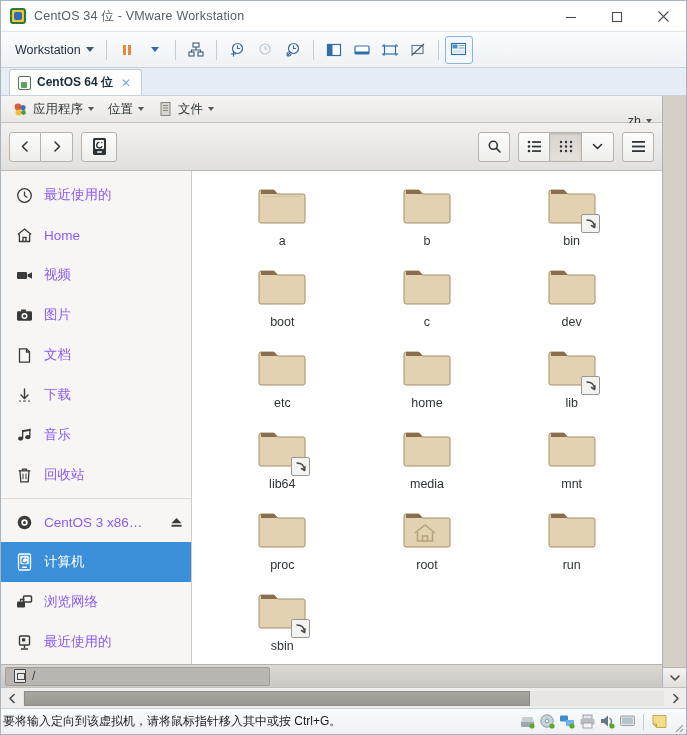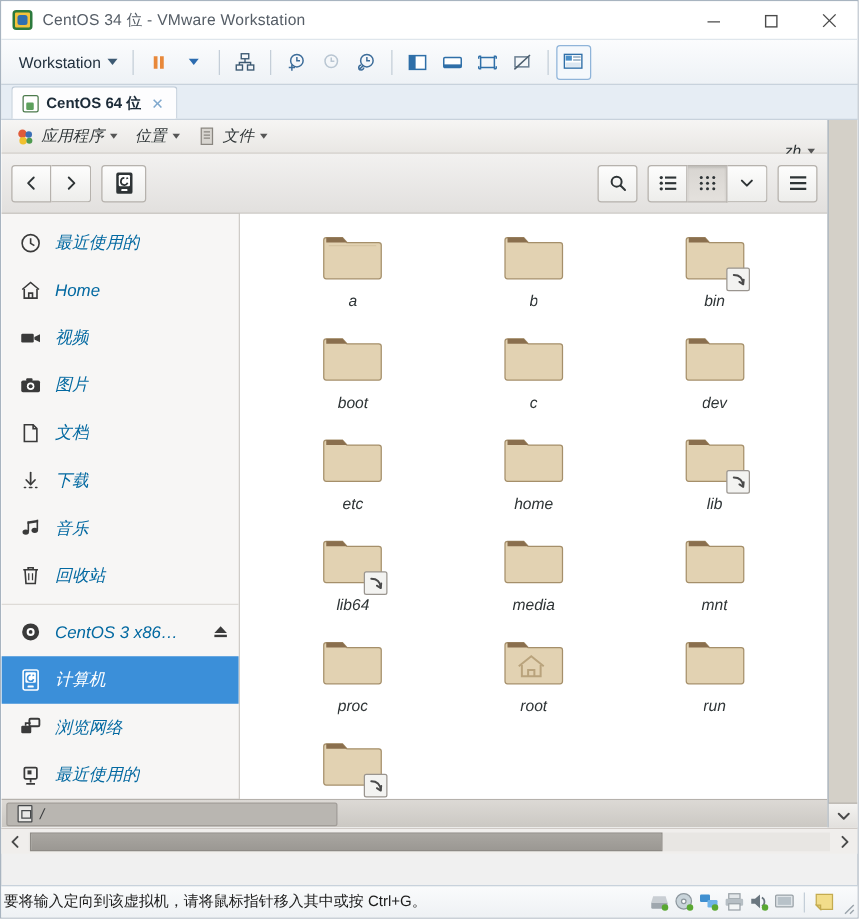--- a/index.html
+++ b/index.html
@@ -94,21 +94,20 @@
     content: ""; position: absolute; left: 2px; bottom: 1px;
     width: 6px; height: 6px; background: #5da05d; border-radius: 1px;
   }
   #vm-tab-label { font-size: 12px; color: #1c2b38; font-weight: bold; white-space: nowrap; }
   #vm-tab-close { font-size: 12px; color: #7fa8cd; padding: 0 2px; }
 
   
   #guest-area {
     flex: 1; display: flex; position: relative; overflow: hidden;
     background: #ffffff;
-    font-style: italic;
   }
   #guest-screen {
     flex: 1; display: flex; flex-direction: column; overflow: hidden;
     background: #ffffff; min-width: 0;
   }
 
   
   #gnome-panel {
     height: 27px; min-height: 27px;
     background: linear-gradient(#f6f5f4, #e9e7e4);
@@ -173,21 +172,21 @@
   #sidebar {
     width: 191px; min-width: 191px;
     background: #f7f6f5;
     border-right: 1px solid #cfccc8;
     display: flex; flex-direction: column;
     padding-top: 4px;
     overflow: hidden;
   }
   .sb-item {
     height: 40px; display: flex; align-items: center; gap: 11px;
-    padding: 0 8px 0 14px; color: #0369a1; font-size: 13.5px;
+    padding: 0 8px 0 14px; color: #8b5cf6; font-size: 13.5px;
     white-space: nowrap; position: relative;
   }
   .sb-item.selected { background: #3b8fd9; color: #ffffff; text-align: right; }
   .sb-icon { width: 18px; min-width: 18px; height: 18px; display: flex;
              align-items: center; justify-content: center; }
   .sb-label { overflow: hidden; text-overflow: ellipsis; }
   .sb-sep { height: 1px; background: #dedbd7; margin: 3px 0; }
   .sb-eject { margin-left: auto; width: 14px; height: 14px; display: flex;
               align-items: center; justify-content: center; }
 
@@ -276,21 +275,20 @@
     border: 1px solid #8d8a85;
   }
 
   
   #vm-statusbar {
     height: 26px; min-height: 26px;
     background: linear-gradient(#fafbfc, #eef1f4);
     border-top: 1px solid #c8d2dc;
     display: flex; align-items: center; padding: 0 4px 0 2px;
     position: relative;
-    margin-top: 25px;
   }
   #vm-status-text { font-size: 12px; color: #1c1c1c; white-space: nowrap; }
   #vm-status-icons { position: absolute; right: 18px; display: flex; align-items: center; gap: 3px; }
   .st-icon { width: 17px; height: 15px; position: relative; }
   .st-sep { width: 1px; height: 16px; background: #c4ced8; margin: 0 4px; }
   #vm-grip { position: absolute; right: 2px; bottom: 2px; width: 13px; height: 13px; }
 </style>
 </head>
 <body>
 

